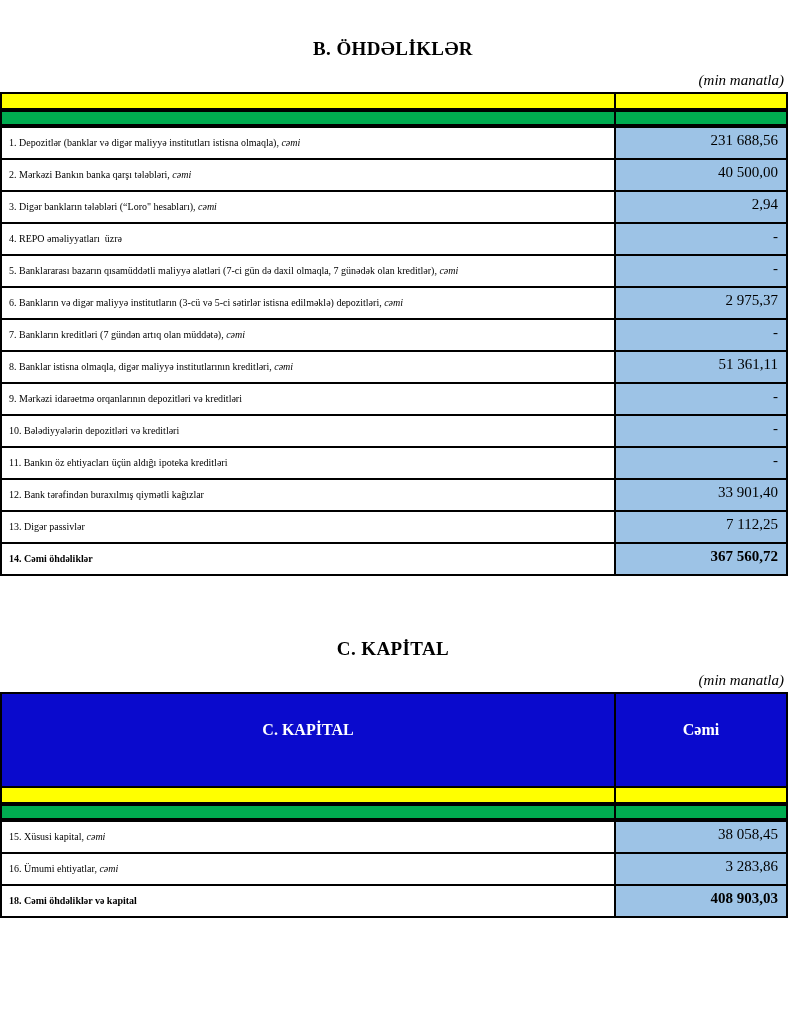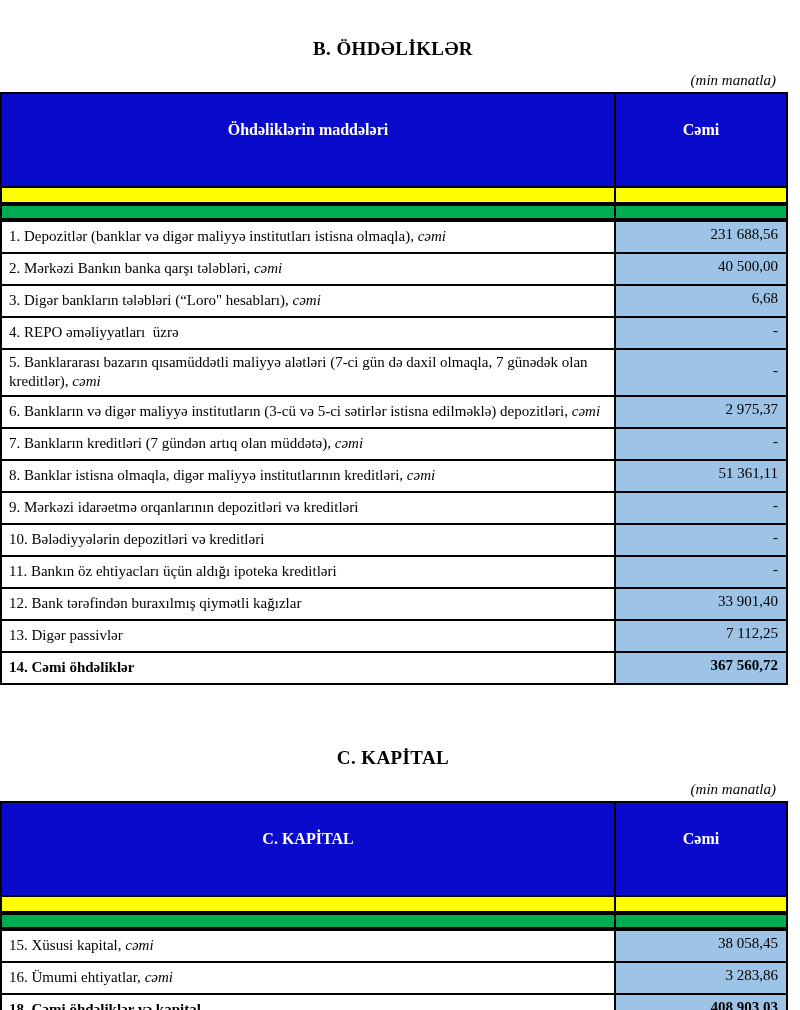--- a/index.html
+++ b/index.html
@@ -28,20 +28,21 @@
   }
   .section-b .section-title { padding-top: 38px; }
   .section-c .section-title { padding-top: 62px; }
   .unit-note {
     width: 786px;
     text-align: right;
     font-style: italic;
     font-size: 15px;
     padding: 12px 10px 3px 0;
     box-sizing: border-box;
+    margin-left: 8px;
   }
   table.fin-table {
     border-collapse: collapse;
     table-layout: fixed;
     width: 786px;
     margin-left: 0;
   }
   table.fin-table col.c-label { width: 614px; }
   table.fin-table col.c-value { width: 172px; }
   table.fin-table td {
@@ -70,21 +71,21 @@
   }
   tr.spacer td {
     height: 2px;
     padding: 0;
     border-top: none;
     border-bottom: none;
     background: #fff;
   }
   td.label-cell {
     background: #fff;
-    font-size: 15px;
+    font-size: 10px;
     line-height: 19px;
     padding: 3px 8px 4px 7px;
     vertical-align: middle;
     white-space: pre-wrap;
     margin-top: 24px;
   }
   td.value-cell {
     background: var(--value-bg, #9DC3E6);
     font-size: 15px;
     line-height: 19px;
@@ -103,24 +104,20 @@
   <div class="section-b">
     <div class="section-title">B. ÖHDƏLİKLƏR</div>
     <div class="unit-note">(min manatla)</div>
 
     <table class="fin-table">
       <colgroup>
           <col class="c-label">
           <col class="c-value">
         </colgroup>
       <tbody>
-          <tr>
-        <td class="header-cell">Öhdəliklərin maddələri</td>
-        <td class="header-cell">Cəmi</td>
-      </tr>
       <tr class="stripe-yellow">
             <td></td>
             <td></td>
           </tr>
       <tr class="spacer">
             <td></td>
             <td></td>
           </tr>
       <tr class="stripe-green">
             <td></td>
@@ -135,21 +132,21 @@
           <tr>
             <td class="label-cell"><span>1. Depozitlər (banklar və digər maliyyə institutları istisna olmaqla), </span><em>cəmi</em></td>
             <td class="value-cell">231 688,56</td>
           </tr>
           <tr>
             <td class="label-cell"><span>2. Mərkəzi Bankın banka qarşı tələbləri, </span><em>cəmi</em></td>
             <td class="value-cell">40 500,00</td>
           </tr>
           <tr>
             <td class="label-cell"><span>3. Digər bankların tələbləri (“Loro" hesabları), </span><em>cəmi</em></td>
-            <td class="value-cell">6,68</td>
+            <td class="value-cell">2,94</td>
           </tr>
           <tr>
             <td class="label-cell"><span>4. REPO əməliyyatları  üzrə</span></td>
             <td class="value-cell">-</td>
           </tr>
           <tr>
             <td class="label-cell"><span>5. Banklararası bazarın qısamüddətli maliyyə alətləri (7-ci gün də daxil olmaqla, 7 günədək olan kreditlər), </span><em>cəmi</em></td>
             <td class="value-cell">-</td>
           </tr>
           <tr>

